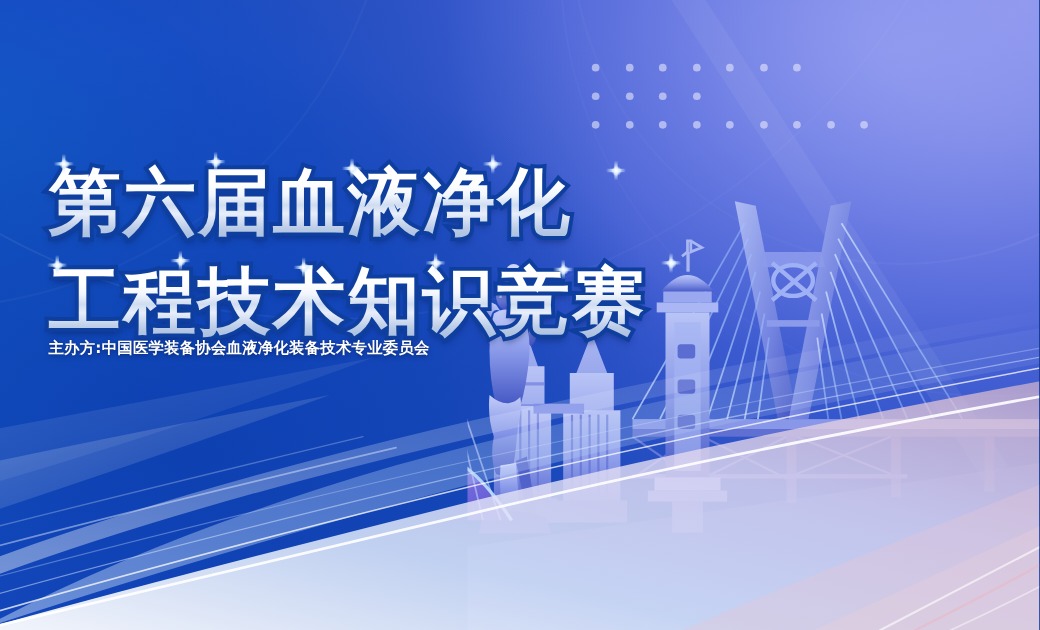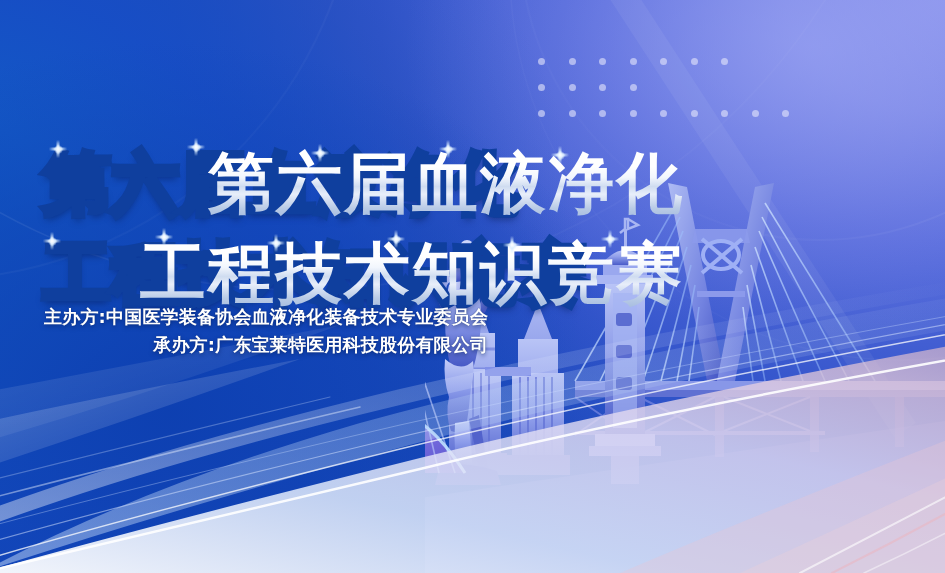--- a/index.html
+++ b/index.html
@@ -7,21 +7,20 @@
     padding: 0;
     background: #0d2b6b;
   }
   #poster {
     position: relative;
     width: 945px;
     height: 573px;
     overflow: hidden;
     font-family: "Liberation Sans", "DejaVu Sans", sans-serif;
     background: #1a4cb8;
-    text-align: right;
   }
 
   
   .bg-base {
     position: absolute;
     inset: 0;
     background:
       radial-gradient(120% 140% at 100% 0%, #8b93ec 0%, #7b86e6 14%, #5a6ddd 30%, #3556cc 50%, #1f4cc0 68%, #1346b8 100%);
   }
   .bg-blue-left {
@@ -165,21 +164,21 @@
   }
 
   
   .subtitle-block {
     position: absolute;
     left: 44px;
     top: 303px;
     z-index: 6;
   }
   .subtitle-line {
-    font-size: 18px;
+    font-size: 14px;
     line-height: 28px;
     font-weight: bold;
     color: #ffffff;
     letter-spacing: 0.2px;
     white-space: nowrap;
     text-shadow: 0 2px 4px rgba(6,30,90,0.55), 0 0 1px rgba(10,40,110,0.9);
     font-family: "DejaVu Sans", "Liberation Sans", sans-serif;
   }
 </style>
 </head>
@@ -498,16 +497,15 @@
           <span class="core"></span>
         </span>
       <span class="sparkle" style="left:566px; top:2px;">
           <span class="core"></span>
         </span>
     </div>
   </div>
 
   <div class="subtitle-block">
     <div class="subtitle-line">主办方:中国医学装备协会血液净化装备技术专业委员会</div>
-    <div class="subtitle-line">承办方:广东宝莱特医用科技股份有限公司</div>
   </div>
 
 </div>
 
 </body></html>

